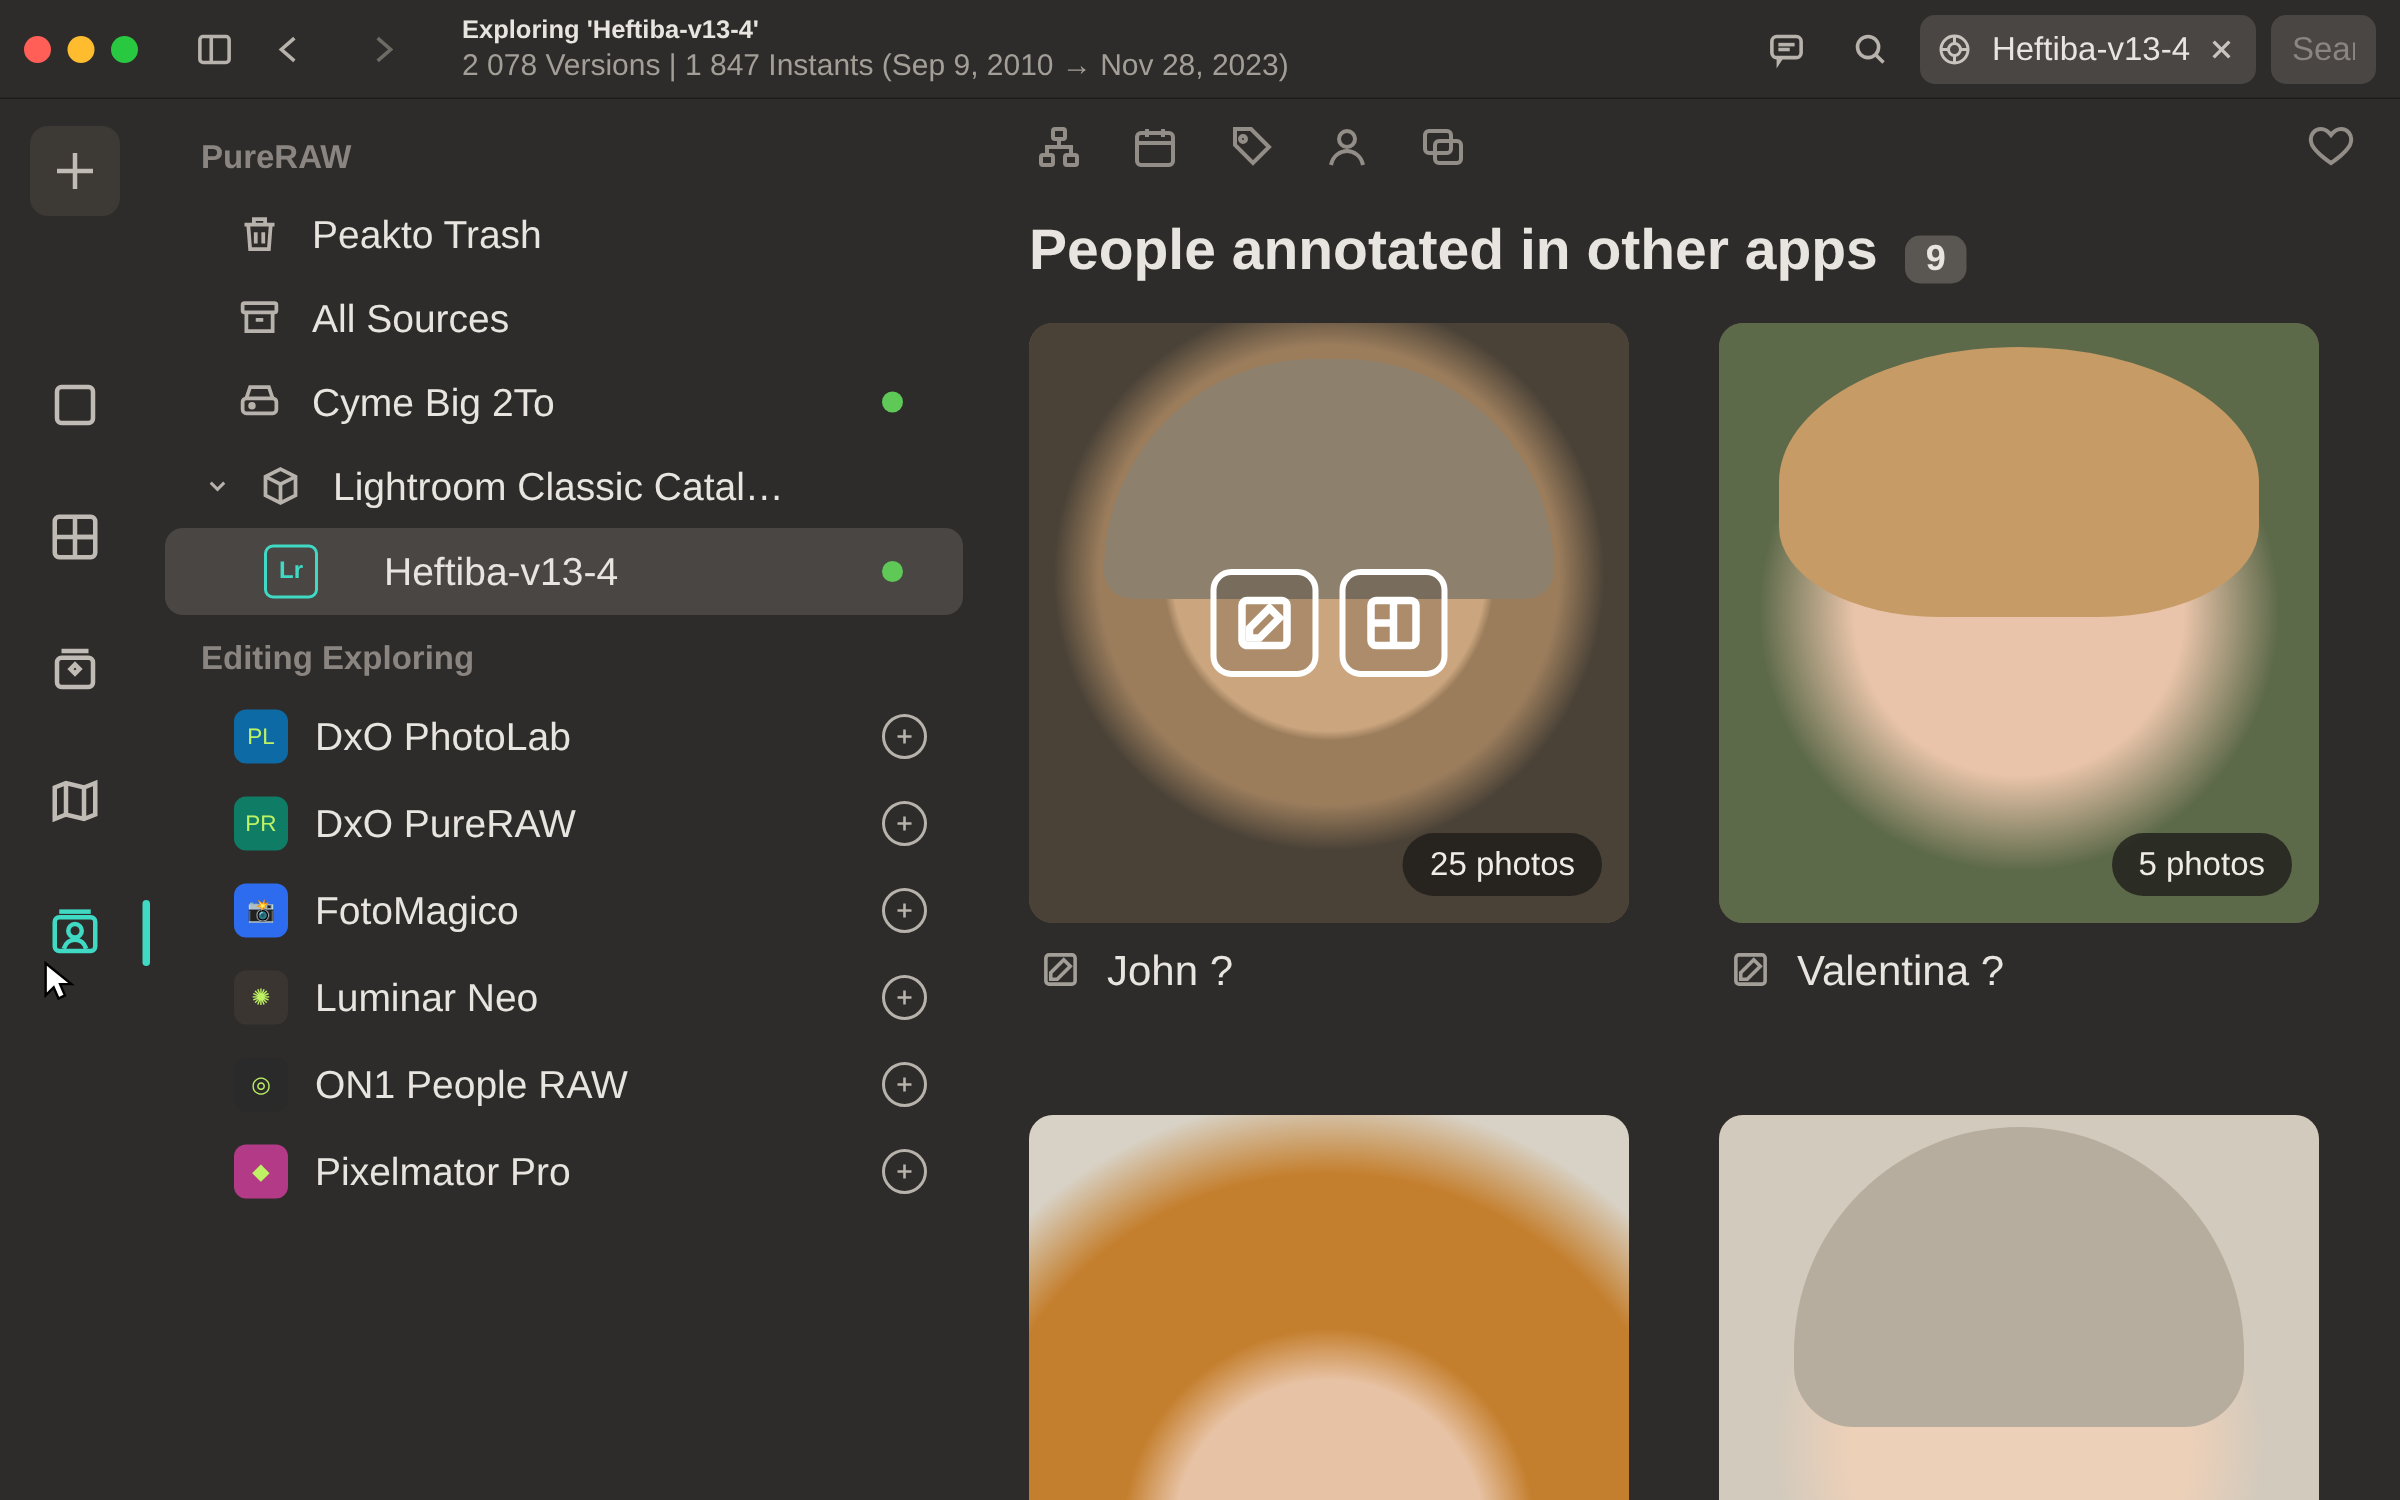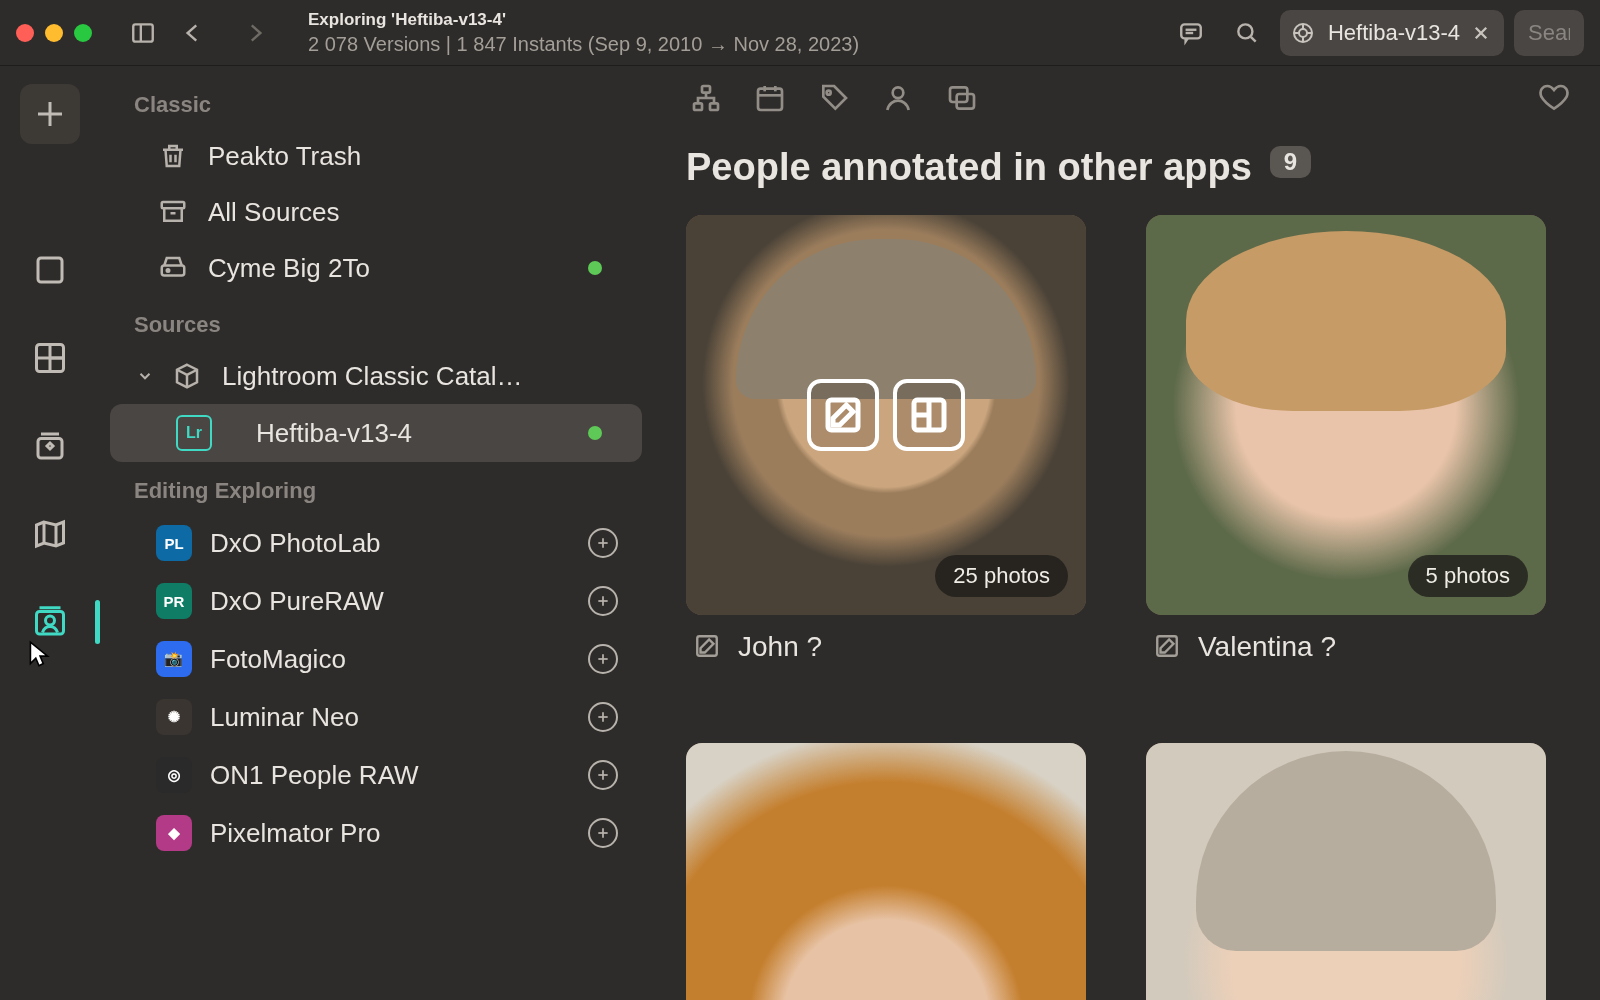--- a/index.html
+++ b/index.html
@@ -57,32 +57,32 @@
   .side-item{display:flex;align-items:center;gap:18px;padding:11px 18px;border-radius:12px;font-size:26px;color:var(--text-bright);cursor:pointer;position:relative;}
   .side-item .item-icon{width:34px;height:34px;display:flex;align-items:center;justify-content:center;flex-shrink:0;}
   .side-item .item-icon svg{width:30px;height:30px;stroke:#b7b2ab;fill:none;stroke-width:2;}
   .side-item.indent1{padding-left:46px;}
   .side-item.indent2{padding-left:66px;}
   .side-item.selected{background:var(--bg-selected);gap:44px;}
   .dot{width:14px;height:14px;border-radius:50%;background:var(--green-dot);position:absolute;right:40px;}
   .disclosure{width:22px;height:22px;display:flex;align-items:center;justify-content:center;color:#b7b2ab;margin-right:-4px;}
   .disclosure svg{width:18px;height:18px;stroke:currentColor;fill:none;stroke-width:2.6;}
   .item-label{white-space:nowrap;overflow:hidden;text-overflow:ellipsis;flex:1;}
-  .app-badge{width:36px;height:36px;border-radius:8px;display:flex;align-items:center;justify-content:center;font-size:15px;font-weight:700;color:#ffffff;flex-shrink:0;}
+  .app-badge{width:36px;height:36px;border-radius:8px;display:flex;align-items:center;justify-content:center;font-size:15px;font-weight:400;color:#bef264;flex-shrink:0;}
   .add-circle{width:30px;height:30px;border:2px solid #b7b2ab;border-radius:50%;display:flex;align-items:center;justify-content:center;color:#b7b2ab;position:absolute;right:24px;cursor:pointer;}
   .add-circle svg{width:16px;height:16px;stroke:currentColor;fill:none;stroke-width:2.6;}
   .lr-box{width:36px;height:36px;border:2.5px solid #3fd9c4;border-radius:6px;display:flex;align-items:center;justify-content:center;color:#3fd9c4;font-size:16px;font-weight:700;flex-shrink:0;}
 
   
   .main{flex:1;background:var(--bg);display:flex;flex-direction:column;overflow:hidden;}
   .main-toolbar{height:64px;padding:0 26px;display:flex;align-items:center;gap:24px;}
   .mt-icon{width:40px;height:40px;display:flex;align-items:center;justify-content:center;color:#928d86;cursor:pointer;}
   .mt-icon svg{width:32px;height:32px;stroke:currentColor;fill:none;stroke-width:2;}
   .mt-spacer{flex:1;}
-  .main-heading{display:flex;align-items:flex-start;gap:18px;padding:16px 26px 26px;}
+  .main-heading{display:flex;align-items:flex-end;gap:18px;padding:16px 26px 26px;}
   .mh-text{font-size:38px;font-weight:700;color:var(--text-bright);}
   .mh-badge{background:#5a5651;color:var(--text-bright);font-size:24px;font-weight:600;padding:2px 14px;border-radius:10px;}
   .grid{flex:1;overflow:auto;padding:0 26px;display:grid;grid-template-columns:repeat(2, 400px);grid-auto-rows:min-content;gap:80px 60px;align-content:start;}
   .person-card{width:324px;}
   .thumb{width:400px;height:400px;border-radius:16px;position:relative;overflow:hidden;background:#6b5a48;}
   .thumb .overlay{position:absolute;inset:0;display:flex;align-items:center;justify-content:center;gap:14px;}
   .overlay-btn{width:72px;height:72px;border:4px solid #fff;border-radius:14px;display:flex;align-items:center;justify-content:center;background:rgba(0,0,0,0.15);}
   .overlay-btn svg{width:40px;height:40px;stroke:#fff;fill:none;stroke-width:3;}
   .count-badge{position:absolute;bottom:18px;right:18px;background:rgba(30,28,26,0.78);color:#efebe5;font-size:22px;font-weight:500;padding:8px 18px;border-radius:22px;}
   .card-label{display:flex;align-items:flex-start;gap:16px;padding:16px 6px 0;}
@@ -219,21 +219,21 @@
             <rect x="3" y="5" width="18" height="15" rx="2"></rect>
             <line x1="5" y1="2.5" x2="19" y2="2.5"></line>
             <circle cx="12" cy="11" r="3"></circle>
             <path d="M7 19c1-3 3-4 5-4s4 1 5 4"></path>
           </svg>
         <span class="rail-indicator"></span>
       </div>
     </div>
 
     <div class="sidebar">
-      <div class="side-section-label">Classic</div>
+      <div class="side-section-label">PureRAW</div>
 
       <div class="side-item indent1">
         <span class="item-icon">
             <svg viewBox="0 0 24 24">
               <path d="M4 7h16"></path>
               <path d="M6 7l1 13h10l1-13"></path>
               <path d="M9 7V4h6v3"></path>
               <line x1="10" y1="11" x2="10" y2="17"></line>
               <line x1="14" y1="11" x2="14" y2="17"></line>
             </svg>
@@ -258,21 +258,20 @@
             <svg viewBox="0 0 24 24">
               <rect x="3" y="10" width="18" height="8" rx="2"></rect>
               <path d="M5 10l2-6h10l2 6"></path>
               <circle cx="8" cy="14" r="1" fill="currentColor"></circle>
             </svg>
           </span>
         <span class="item-label">Cyme Big 2To</span>
         <span class="dot"></span>
       </div>
 
-      <div class="side-section-label">Sources</div>
 
       <div class="side-item" style="padding-left:24px">
         <span class="disclosure">
             <svg viewBox="0 0 24 24">
               <polyline points="6 9 12 15 18 9"></polyline>
             </svg>
           </span>
         <span class="item-icon">
             <svg viewBox="0 0 24 24">
               <path d="M12 3l8 4v10l-8 4-8-4V7z"></path>

